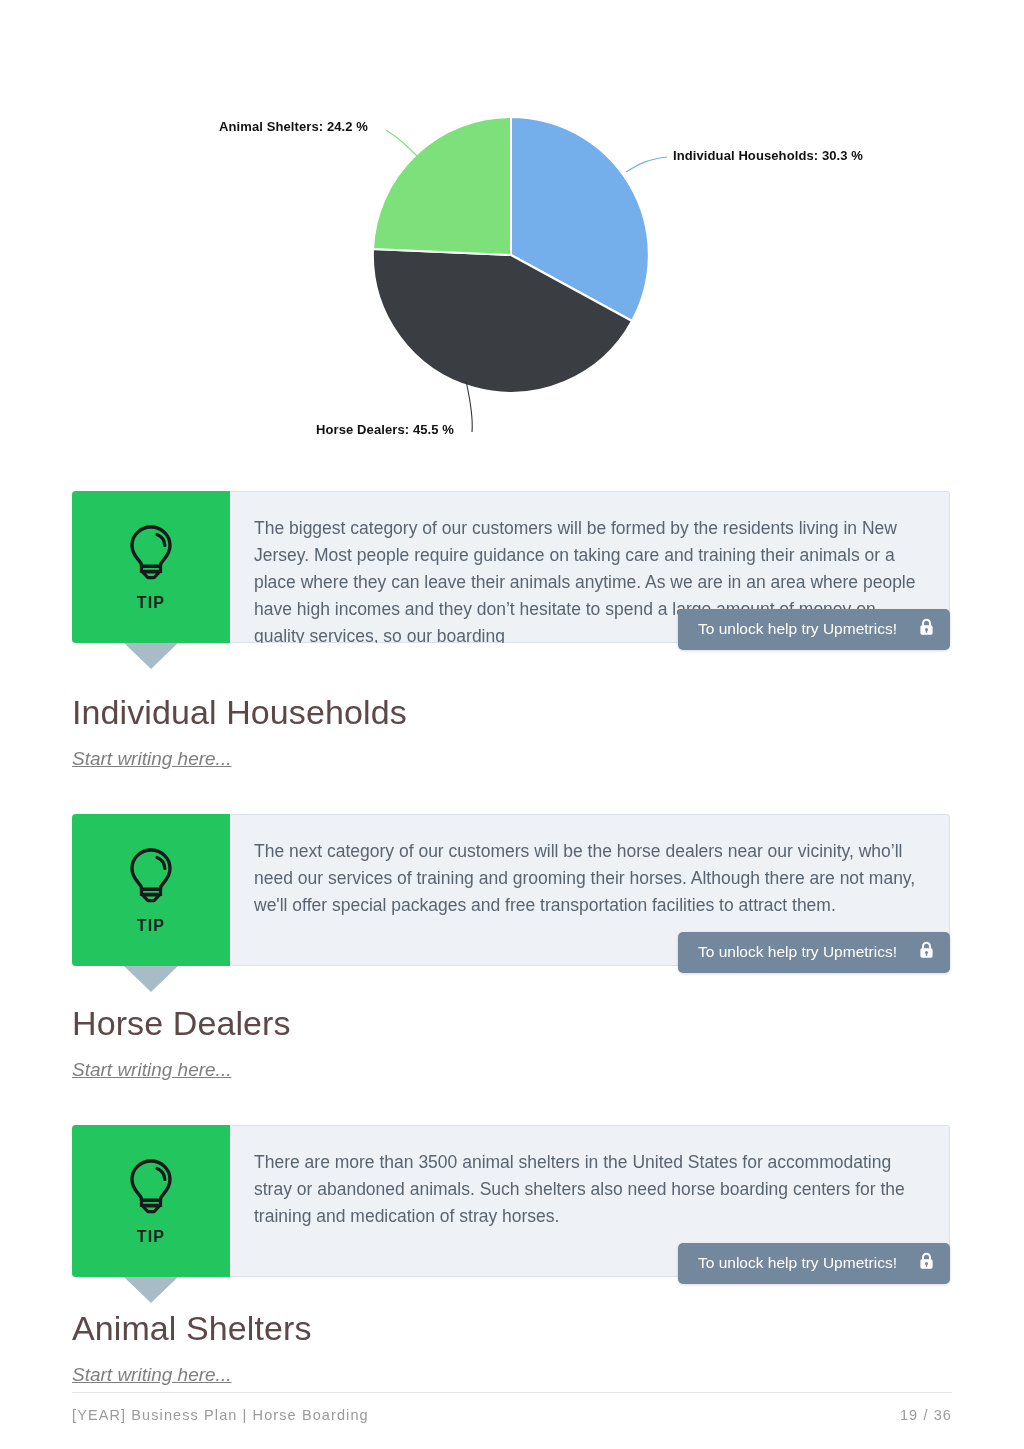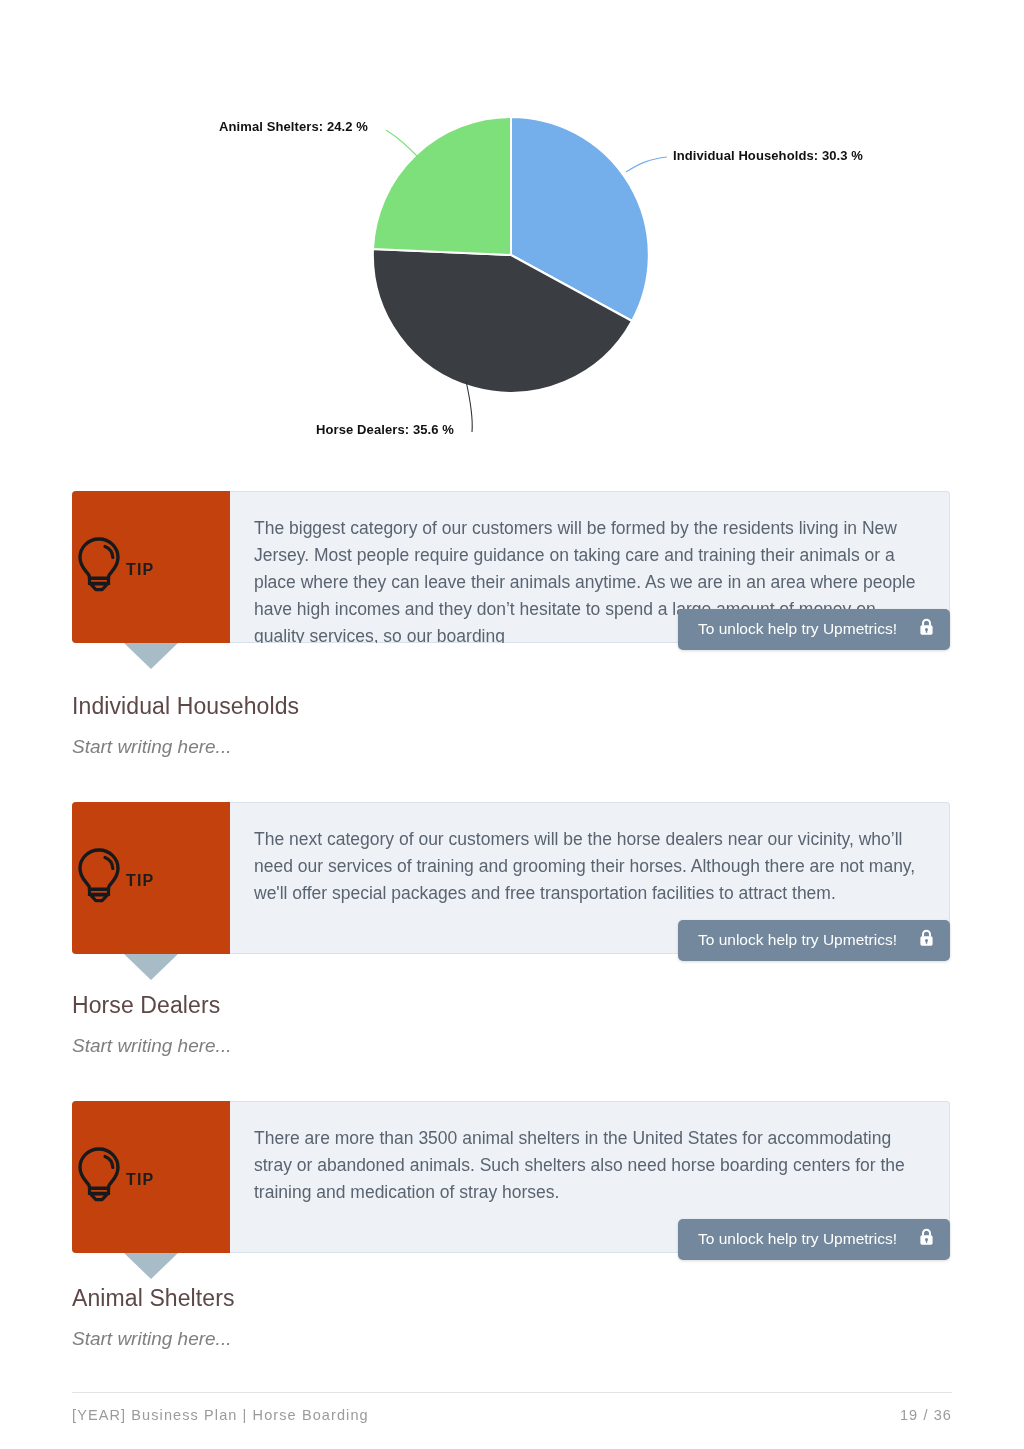--- a/index.html
+++ b/index.html
@@ -55,26 +55,26 @@
     border-radius: 4px;
     display: flex;
     align-items: stretch;
     box-shadow: 0 0 0 1px rgba(200,212,224,0.55) inset;
     overflow: visible;
   }
   .tip-left {
     position: relative;
     width: 158px;
     flex: 0 0 158px;
-    background: #c2410c;
+    background: #22c55e;
     border-radius: 4px 0 0 4px;
     display: flex;
-    flex-direction: row;
+    flex-direction: column;
     align-items: center;
-    justify-content: flex-start;
+    justify-content: center;
   }
   .tip-left::after {
     content: "";
     position: absolute;
     left: 50%;
     bottom: -26px;
     margin-left: -27px;
     width: 0;
     height: 0;
     border-left: 27px solid transparent;
@@ -116,31 +116,32 @@
     white-space: nowrap;
     box-shadow: 0 1px 3px rgba(0,0,0,0.15);
   }
   .lock-icon { display: block; }
 
   .section-heading {
     margin: 0;
     padding: 0 0 0 72px;
     font-family: "Liberation Sans", sans-serif;
     font-weight: normal;
-    font-size: 23px;
+    font-size: 34px;
     color: #5d4747;
     letter-spacing: 0.1px;
   }
   .placeholder-text {
     margin: 0;
     padding: 0 0 0 72px;
     font-family: "Liberation Sans", sans-serif;
     font-size: 19px;
     font-style: italic;
     color: #7f7f7f;
+    text-decoration: underline;
   }
 
   
   .footer {
     position: absolute;
     left: 72px;
     top: 1392px;
     width: 880px;
     border-top: 1px solid #e3e3e3;
     padding-top: 14px;
@@ -166,21 +167,21 @@
 
     <path d="M 511 255 L 373 249 A 138 138 0 0 1 511 117 Z" fill="#7ee07a" stroke="#ffffff" stroke-width="2"></path>
 
     <path d="M 386 130 C 400 139 406 145 421 160" fill="none" stroke="#7ee07a" stroke-width="1.1"></path>
     <path d="M 667 157 C 650 159 640 163 626 172" fill="none" stroke="#74aeeb" stroke-width="1.1"></path>
     <path d="M 472 432 C 473 420 472 408 466 381" fill="none" stroke="#2f3338" stroke-width="1.1"></path>
   </svg>
 
   <div class="pie-label" id="label-animal-shelters">Animal Shelters: 24.2 %</div>
   <div class="pie-label" id="label-individual-households">Individual Households: 30.3 %</div>
-  <div class="pie-label" id="label-horse-dealers">Horse Dealers: 35.6 %</div>
+  <div class="pie-label" id="label-horse-dealers">Horse Dealers: 45.5 %</div>
 </div>
 
 <div class="content">
 
   <div class="section" style="padding-top:21px;">
     <div class="tip-box" style="height:152px;">
       <div class="tip-left">
         <span class="bulb-icon">
           <svg width="54" height="62" viewBox="0 0 54 62">
             <path d="M27 5 C16.5 5 8 13.2 8 23.3 c0 6.4 3.3 11.1 6.4 14.6 1.8 2 3.1 3.6 3.1 5.4 v1 h19 v-1 c0-1.8 1.3-3.4 3.1-5.4 C42.7 34.4 46 29.7 46 23.3 46 13.2 37.5 5 27 5 Z" fill="none" stroke="#17191c" stroke-width="3.4" stroke-linejoin="round"></path>

